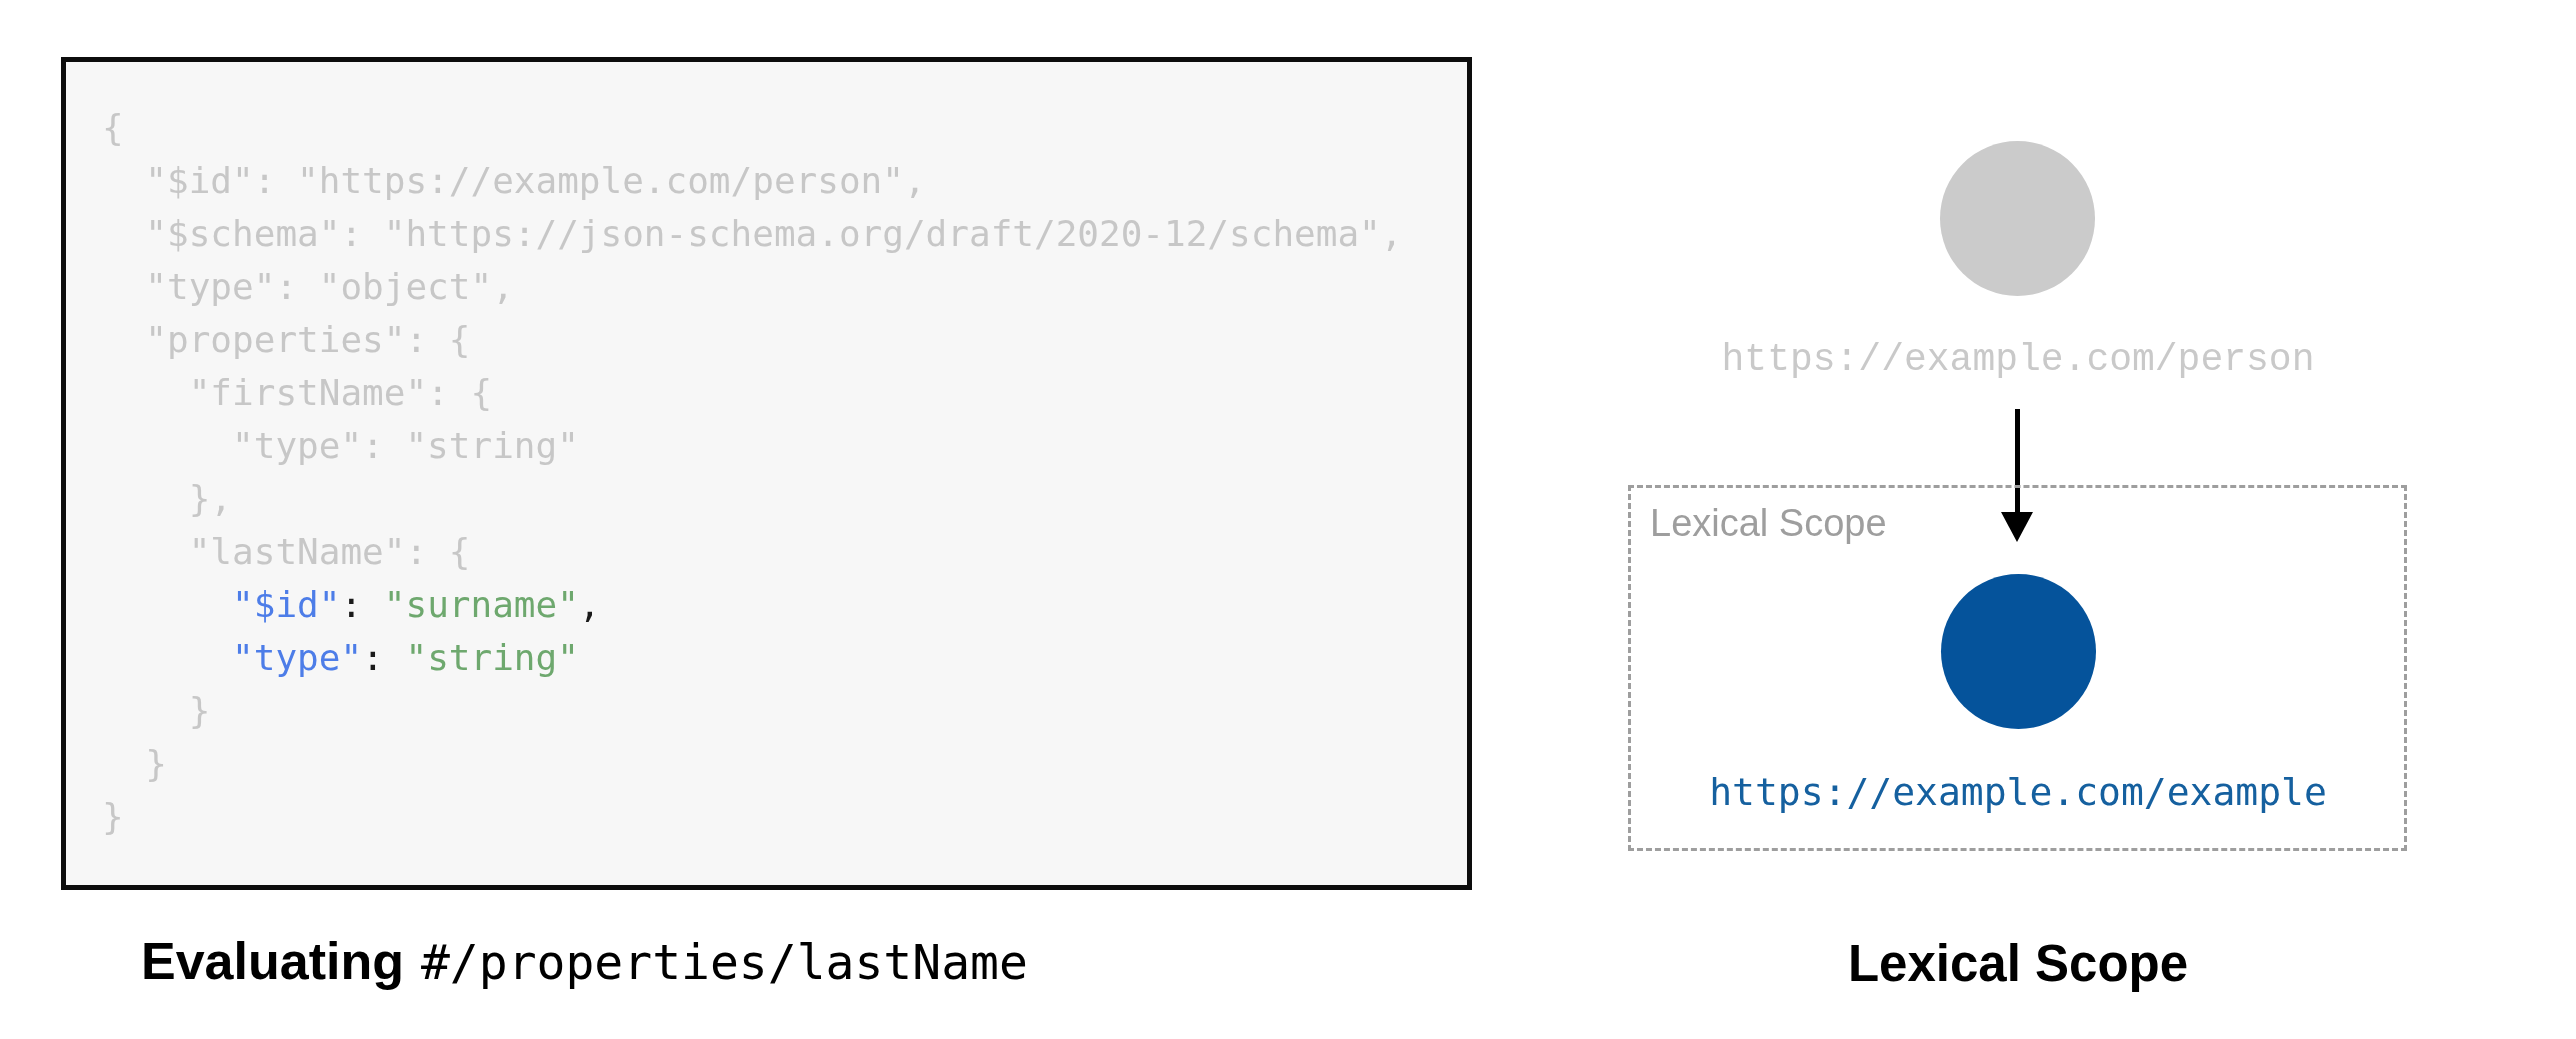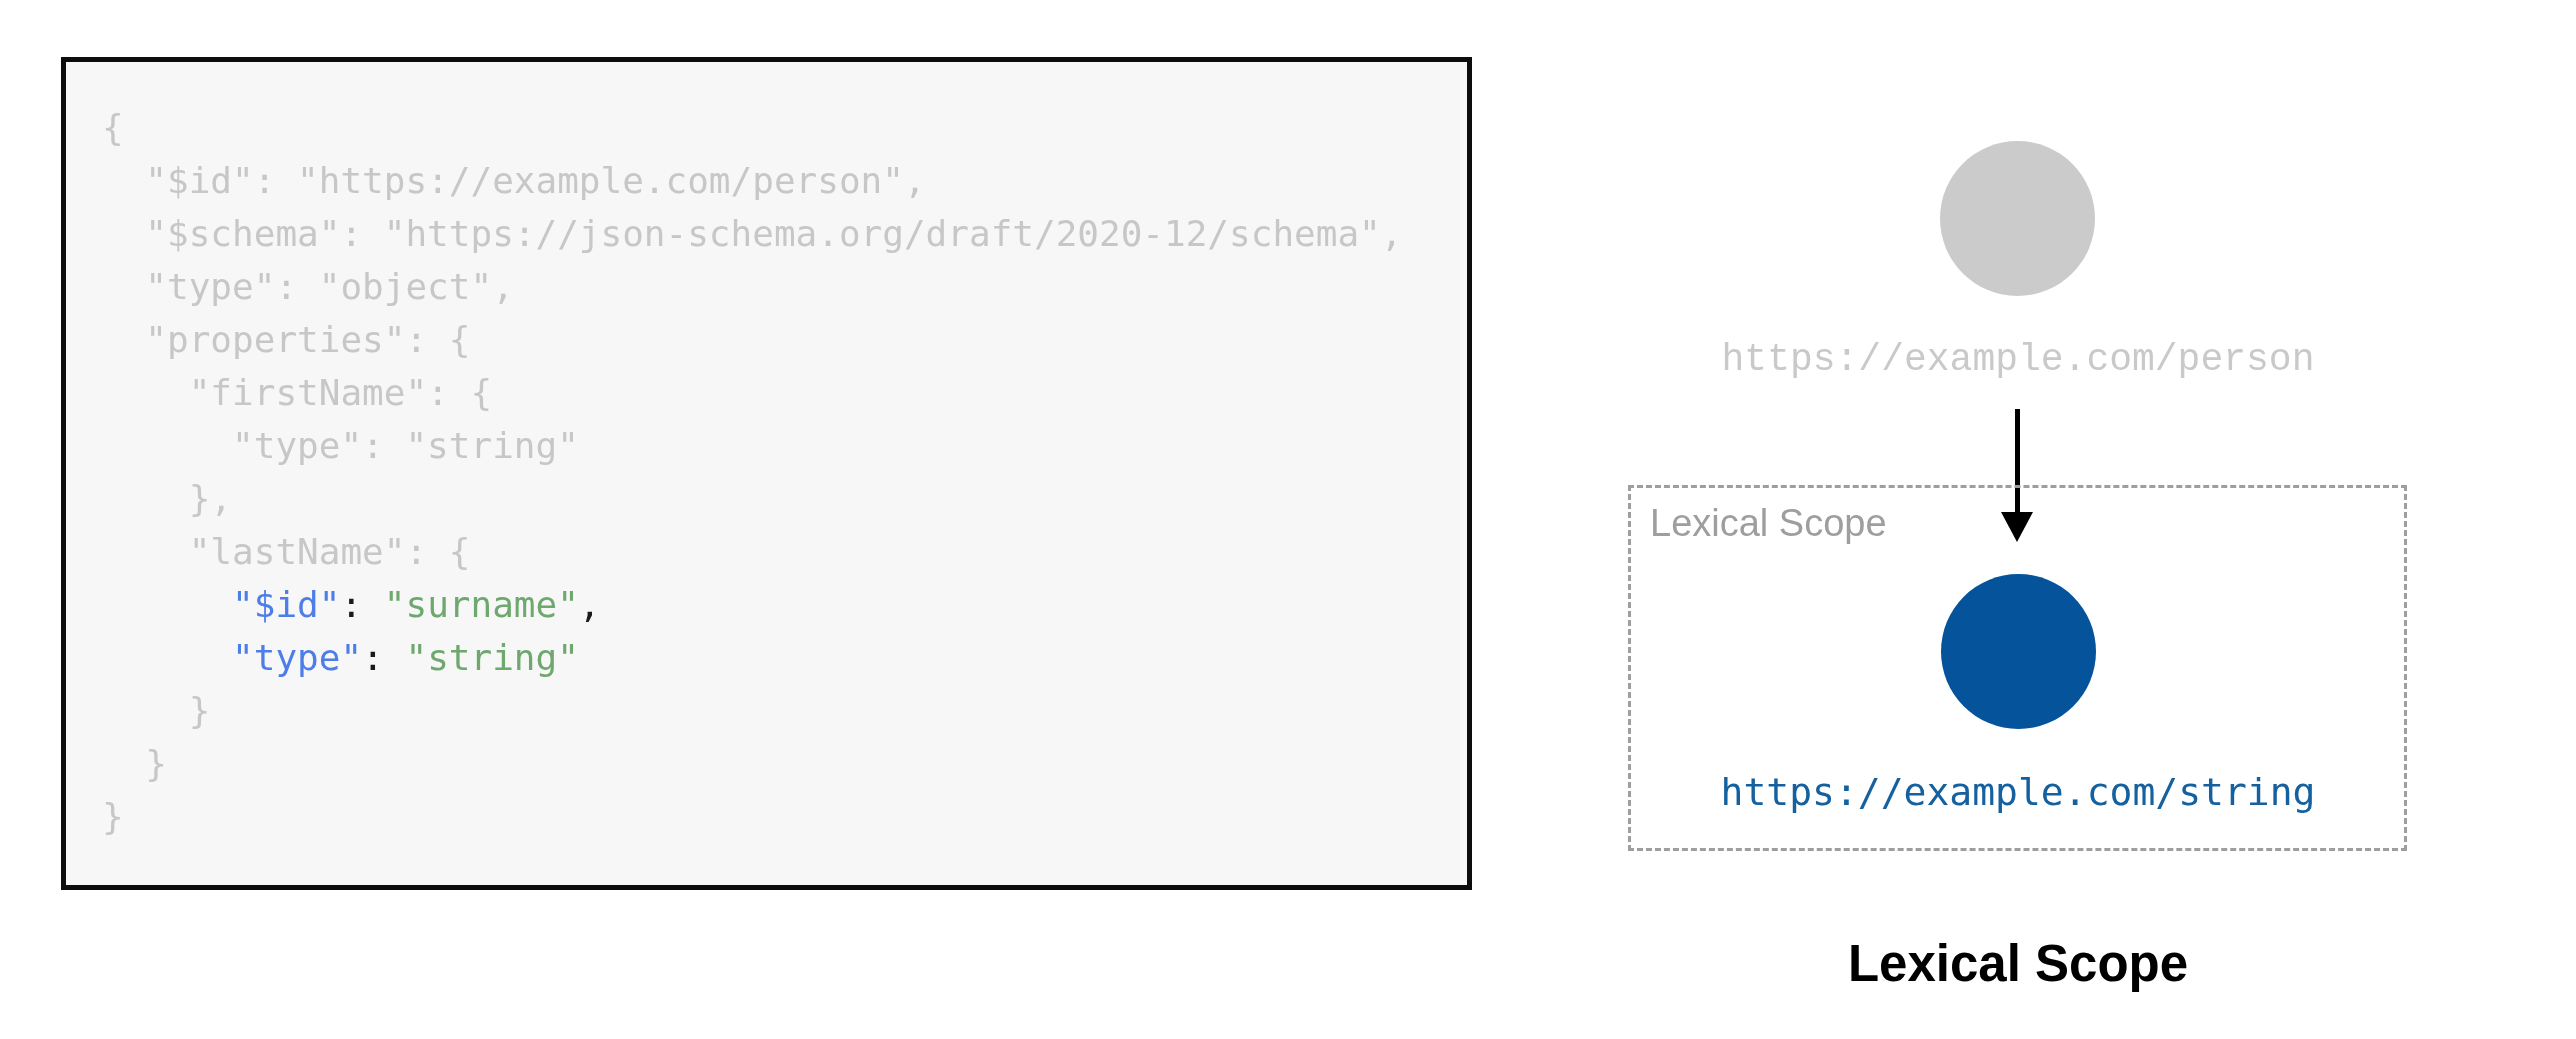--- a/index.html
+++ b/index.html
@@ -116,29 +116,33 @@
 </style>
 </head>
 <body>
 
 <div class="canvas">
 
   <div class="code-box">
     <pre class="code"><div><span class="t-m">{</span></div><div><span class="t-m">  "$id": "https://example.com/person",</span></div><div><span class="t-m">  "$schema": "https://json-schema.org/draft/2020-12/schema",</span></div><div><span class="t-m">  "type": "object",</span></div><div><span class="t-m">  "properties": {</span></div><div><span class="t-m">    "firstName": {</span></div><div><span class="t-m">      "type": "string"</span></div><div><span class="t-m">    },</span></div><div><span class="t-m">    "lastName": {</span></div><div><span class="t-m">      </span><span class="t-k">"$id"</span><span class="t-p">: </span><span class="t-s">"surname"</span><span class="t-p">,</span></div><div><span class="t-m">      </span><span class="t-k">"type"</span><span class="t-p">: </span><span class="t-s">"string"</span></div><div><span class="t-m">    }</span></div><div><span class="t-m">  }</span></div><div><span class="t-m">}</span></div></pre>
   </div>
 
+  <div class="caption-left">
+    <span class="bold">Evaluating</span>
+    <span class="mono">#/properties/lastName</span>
+  </div>
 
   <div class="node node-parent"></div>
   <div class="uri uri-parent">https://example.com/person</div>
 
   <div class="arrow-line"></div>
   <div class="arrow-head"></div>
 
   <div class="scope-box"></div>
   <div class="scope-label">Lexical Scope</div>
 
   <div class="node node-child"></div>
-  <div class="uri uri-child">https://example.com/string</div>
+  <div class="uri uri-child">https://example.com/example</div>
 
   <div class="caption-right">Lexical Scope</div>
 
 </div>
 
 
 </body></html>

